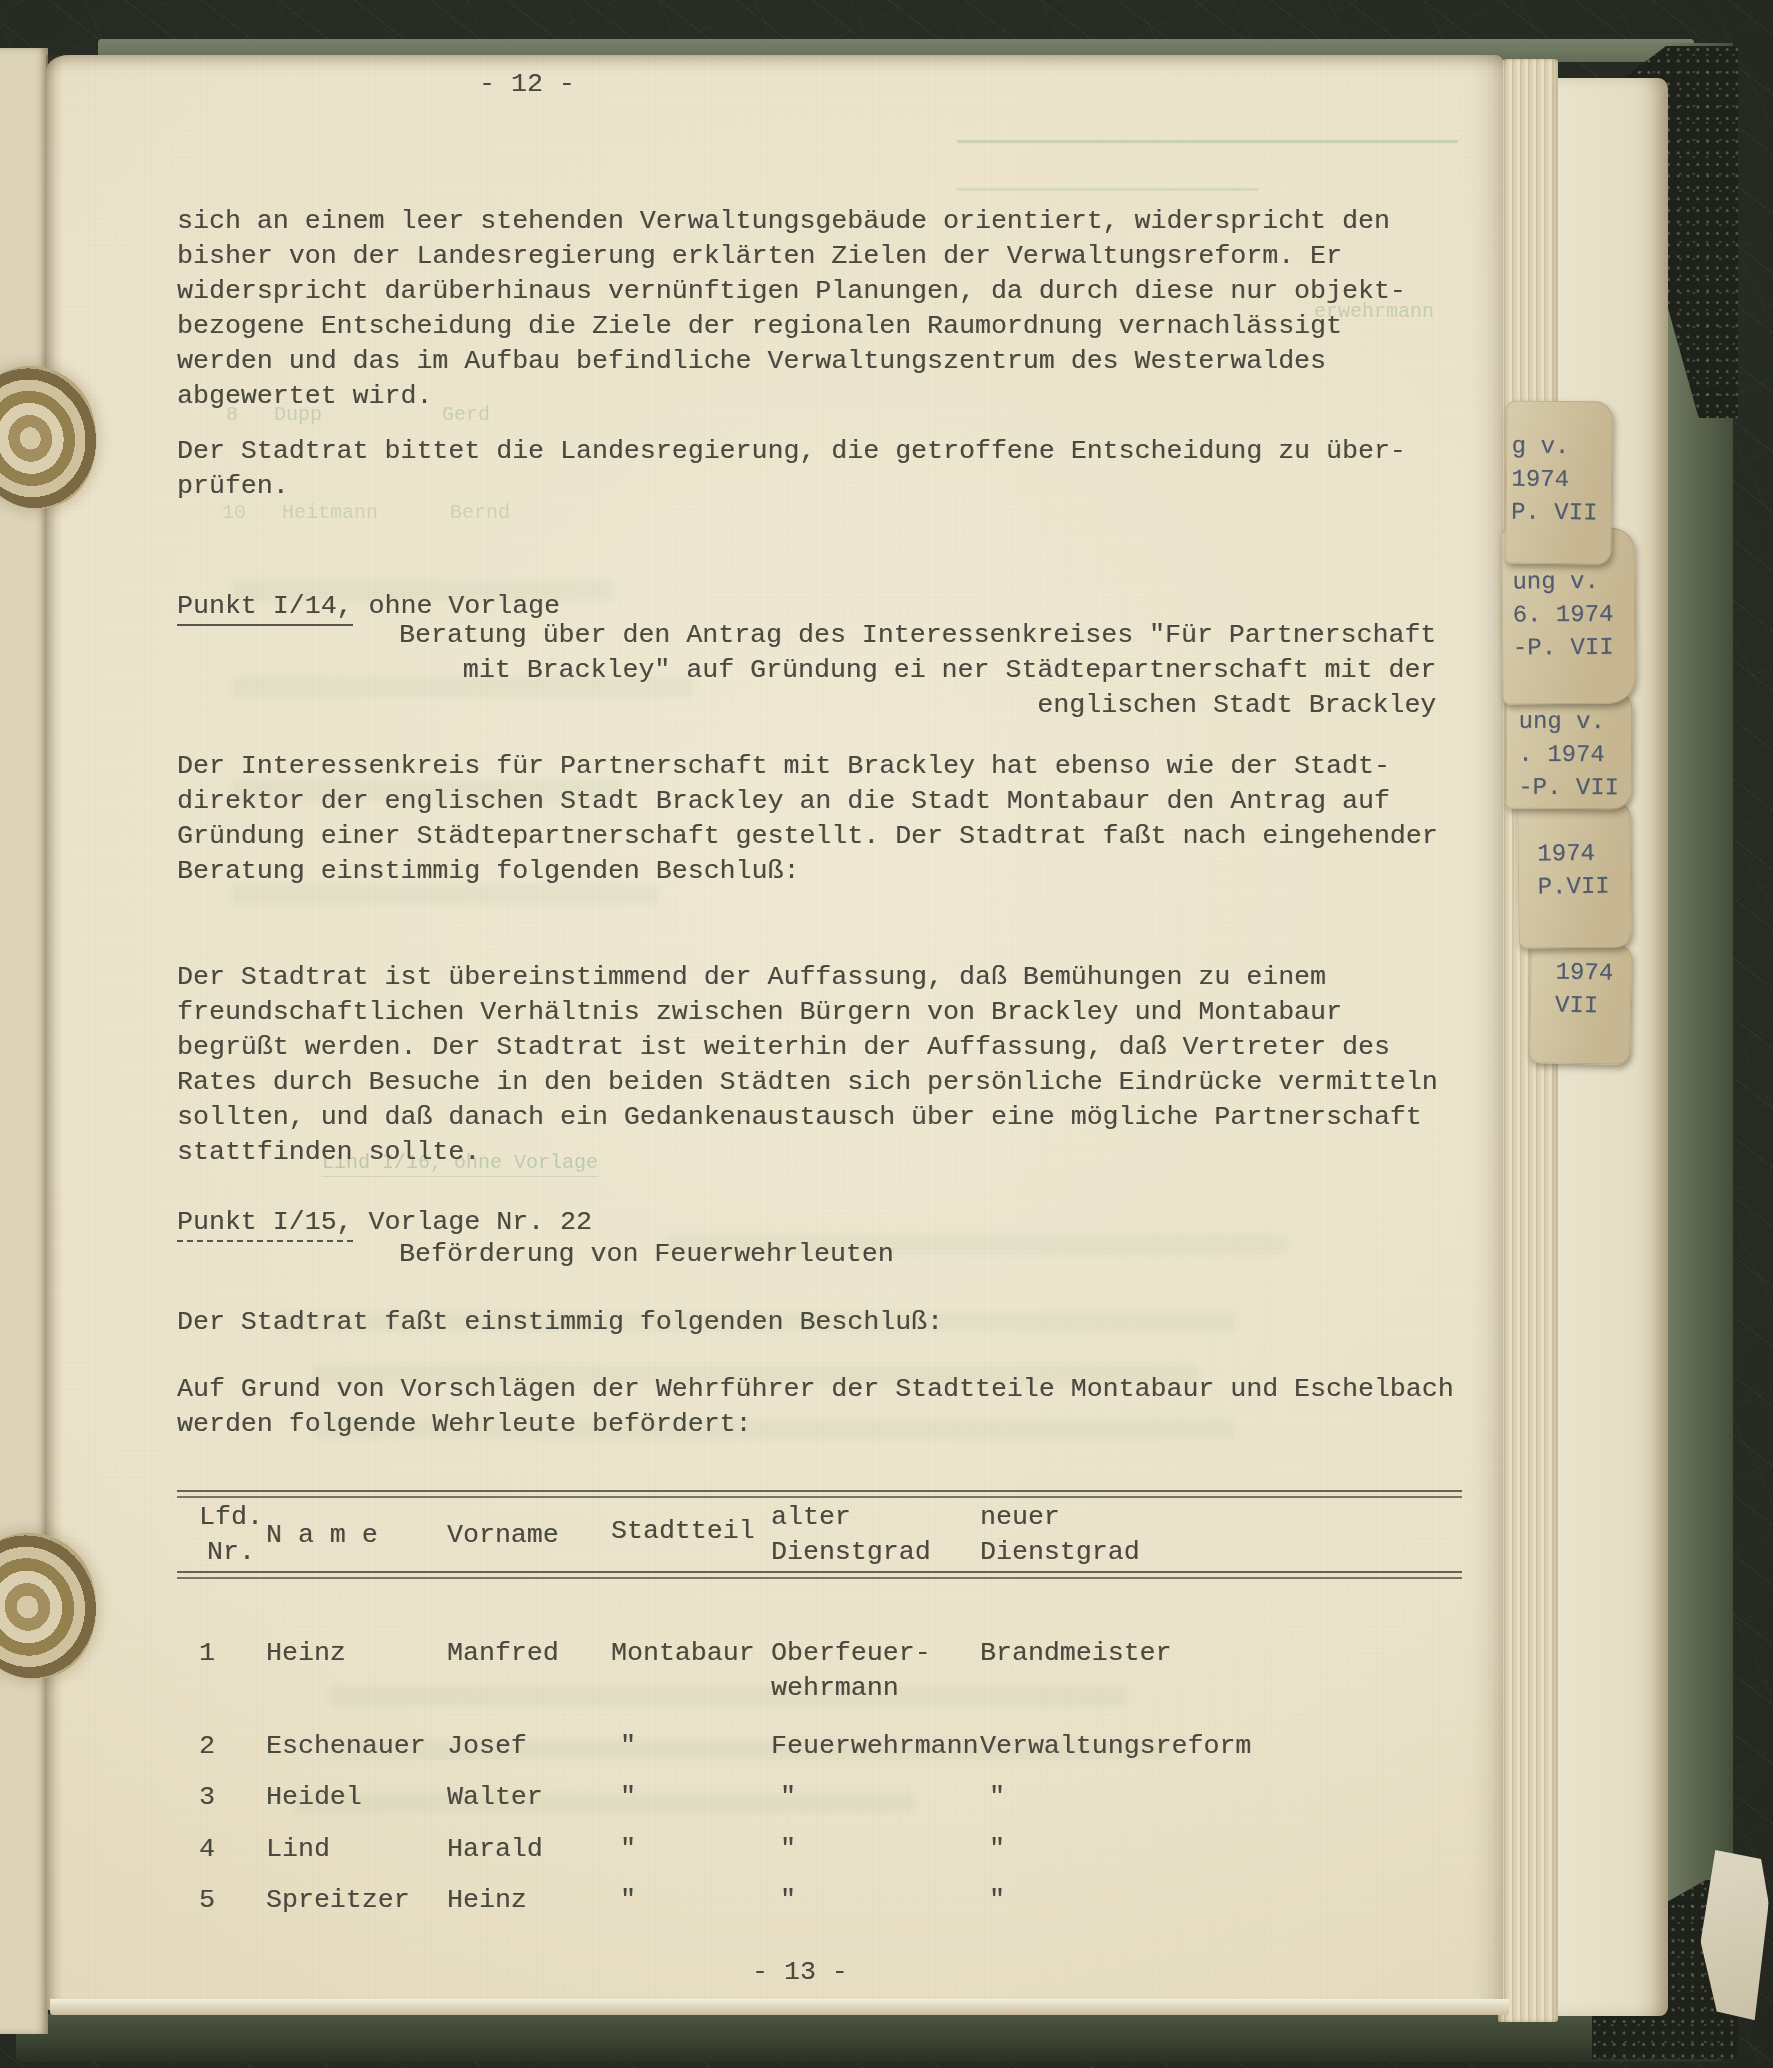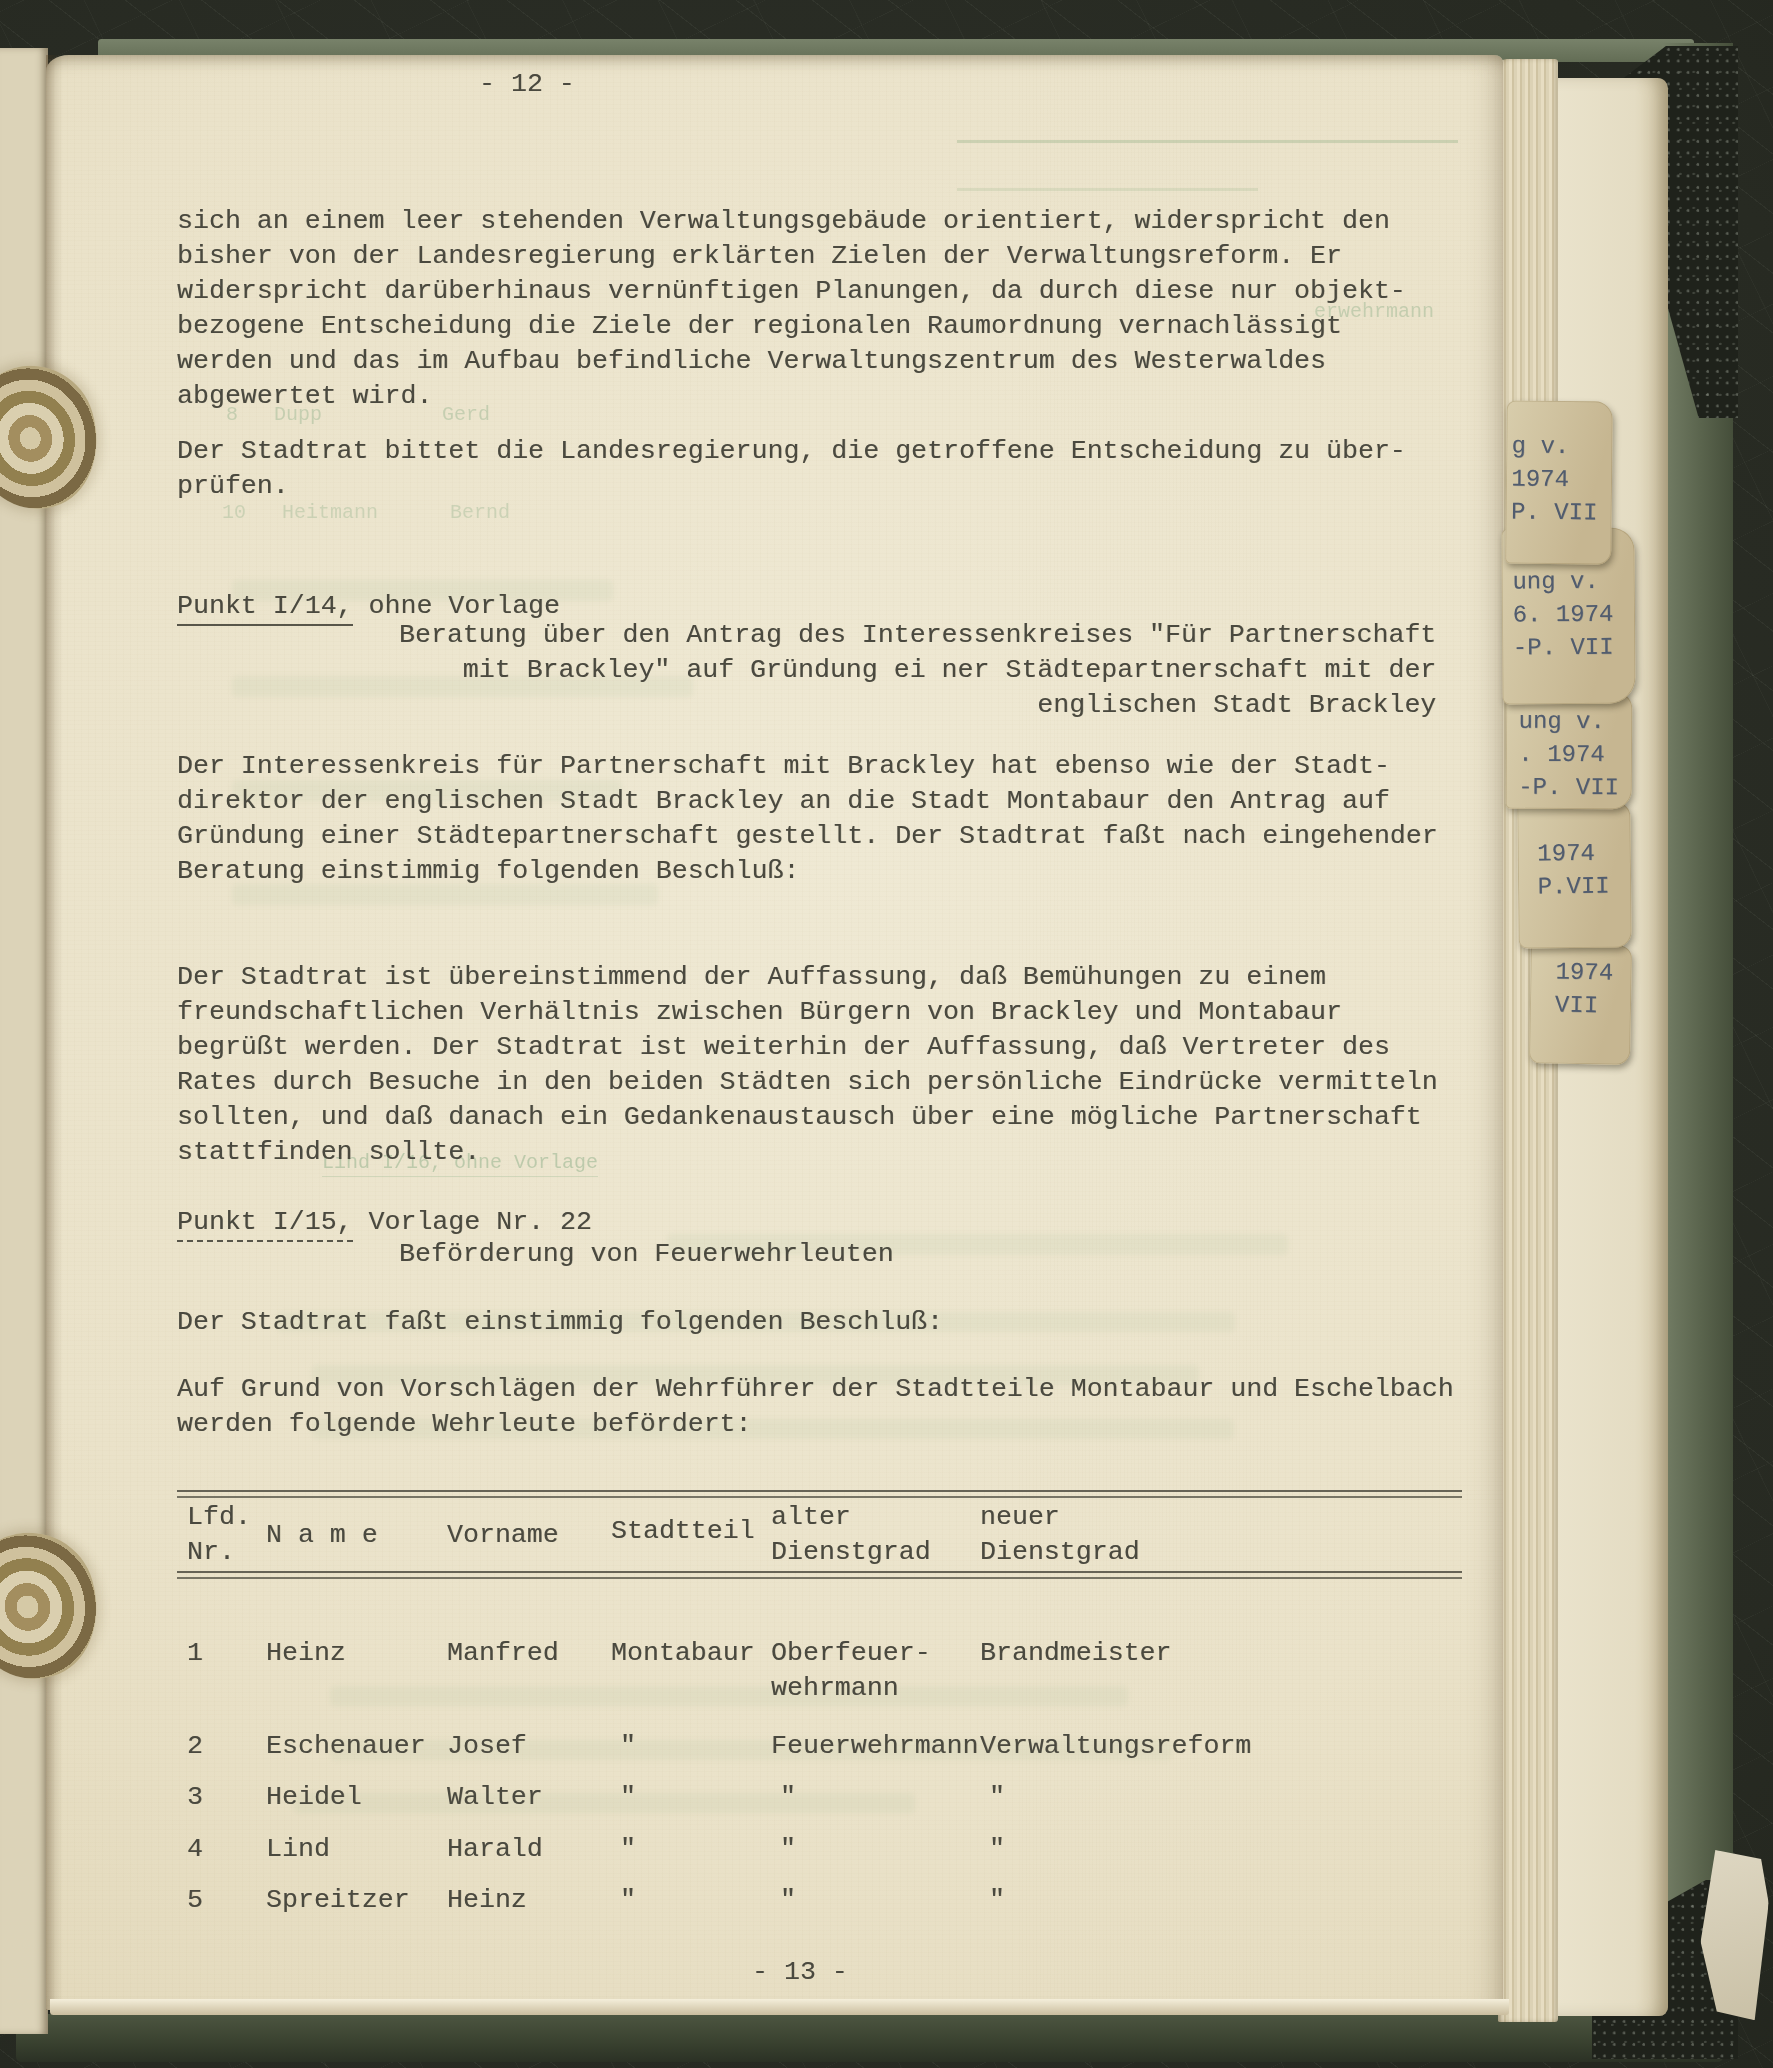--- a/index.html
+++ b/index.html
@@ -89,21 +89,21 @@
     white-space:pre-line;text-shadow:0.4px 0.4px 0 rgba(70,65,55,0.35);}
   .u-solid{border-bottom:2.7px solid rgba(72,70,60,0.9);padding-bottom:2.7px;}
   .u-dash{border-bottom:2.7px dashed rgba(72,70,60,0.9);padding-bottom:2.7px;}
   .pre{white-space:pre;}
 
   .rule{position:absolute;left:131px;width:1285px;height:4.4px;
     border-top:2.7px solid rgba(80,78,66,0.85);border-bottom:2.7px solid rgba(80,78,66,0.75);}
   .trow{position:absolute;left:131px;width:1285px;height:35px;}
   .tcell{position:absolute;top:0;color:#4a493f;font-size:26.6px;line-height:35px;
     white-space:pre-line;text-shadow:0.4px 0.4px 0 rgba(70,65,55,0.35);}
-  .c-nr{left:10px;} .c-name{left:89px;} .c-vorname{left:270px;}
+  .c-nr{left:22px;text-align:center;} .c-name{left:89px;} .c-vorname{left:270px;}
   .c-stadtteil{left:434px;} .c-alter{left:594px;} .c-neuer{left:803px;}
 
   
   .ghost{position:absolute;color:#8fb08a;opacity:0.5;font-size:20px;line-height:35px;
     white-space:pre;filter:blur(0.5px);}
   .ghost-u{border-bottom:1.8px solid rgba(145,180,140,0.6);padding-bottom:1.8px;}
   .ghost-line{position:absolute;background:rgba(130,165,120,0.30);height:2.7px;filter:blur(0.7px);}
   .smudge{position:absolute;background:rgba(145,175,130,0.09);filter:blur(2.7px);border-radius:5.3px;}
 </style>
 </head>

